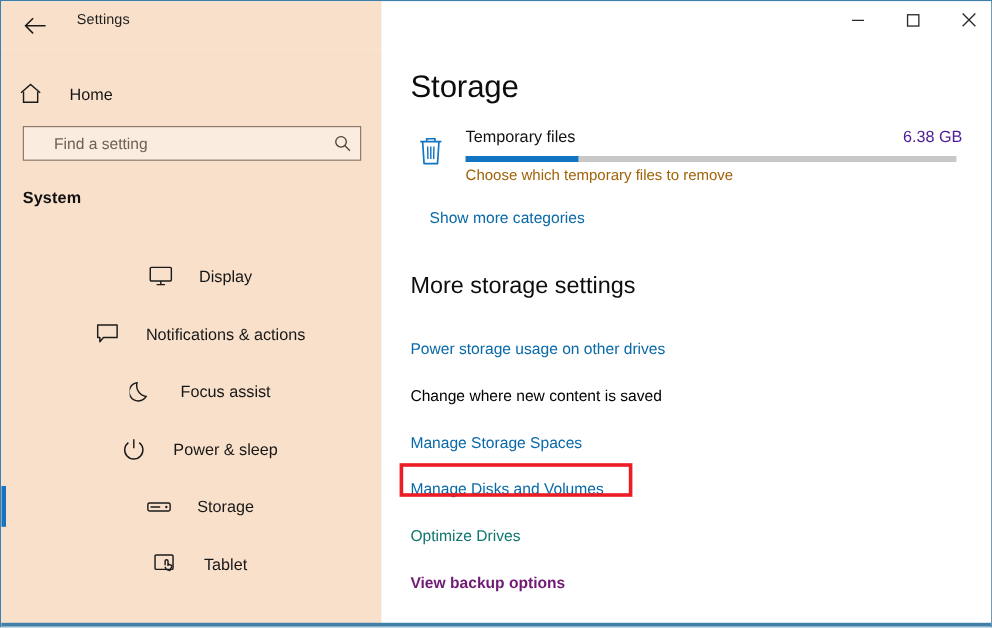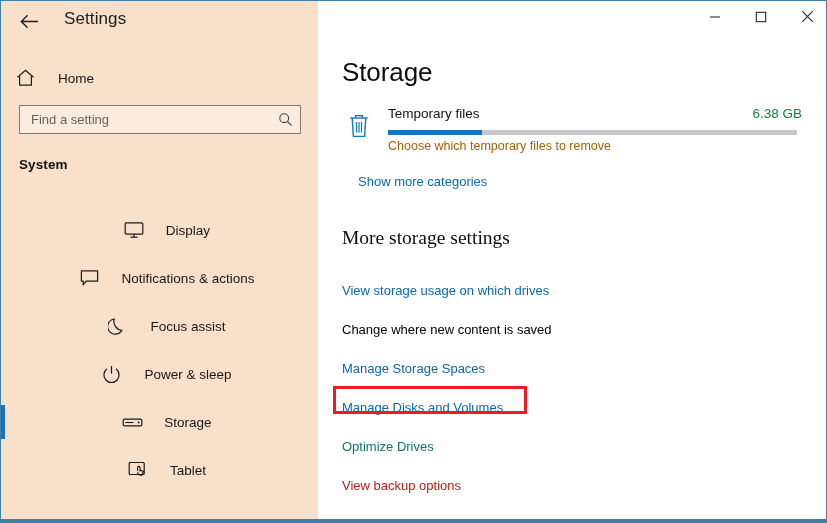--- a/index.html
+++ b/index.html
@@ -52,21 +52,21 @@
     width: 40px; height: 34px;
     display: flex;
     align-items: center;
     justify-content: center;
     cursor: pointer;
   }
   #back-button svg { display: block; }
   #app-title {
     position: absolute;
     left: 63px; top: 8px;
-    font-size: 17px;
+    font-size: 12px;
     color: #1d1d1d;
     letter-spacing: .1px;
   }
   .winbtn {
     position: absolute;
     top: 0;
     width: 46px;
     height: 31px;
     display: flex;
     align-items: center;
@@ -112,20 +112,21 @@
     position: absolute;
     left: 18px; top: 64px;
     width: 282px;
     height: 29px;
     box-sizing: border-box;
     border: 1px solid #8d7a6b;
     background: #fbece0;
     display: flex;
     align-items: center;
     cursor: text;
+    padding-left: 14px;
   }
   #search-input {
     flex: 1;
     border: none;
     outline: none;
     background: transparent;
     font-family: "Liberation Sans", sans-serif;
     font-size: 13px;
     color: #3b3b3b;
     padding: 0 0 0 11px;
@@ -221,21 +222,21 @@
   #temp-name {
     position: absolute;
     left: 46px; top: 3px;
     font-size: 13.5px;
     color: #111111;
   }
   #temp-size {
     position: absolute;
     right: 0; top: 3px;
     font-size: 13.5px;
-    color: #15803d;
+    color: #4c1d95;
     text-align: right;
   }
   #temp-bar {
     position: absolute;
     left: 46px; top: 27px;
     width: 409px;
     height: 5px;
     background: #c8c8c8;
   }
   #temp-bar-fill {
@@ -261,21 +262,20 @@
   #show-more {
     position: absolute;
     left: 40px; top: 133px;
   }
 
   #more-heading {
     position: absolute;
     left: 24px; top: 186px;
     font-size: 19.5px;
     color: #0d0d0d;
-    font-family: Liberation Serif, serif;
   }
 
   #more-links {
     position: absolute;
     left: 24px; top: 230px;
     width: 460px;
   }
   .more-link-row {
     height: 39px;
     display: flex;
@@ -463,36 +463,36 @@
       </div>
       <span id="temp-sub">Choose which temporary files to remove</span>
     </div>
 
     <a id="show-more" class="link" style="color: rgb(9, 105, 168);">Show more categories</a>
 
     <div id="more-heading">More storage settings</div>
 
     <div id="more-links">
       <div class="more-link-row">
-        <a class="link" style="color: rgb(9, 105, 168);">View storage usage on which drives</a>
+        <a class="link" style="color: rgb(9, 105, 168);">Power storage usage on other drives</a>
       </div>
       <div class="more-link-row">
         <a class="link" style="color: #000000;">Change where new content is saved</a>
       </div>
       <div class="more-link-row">
         <a class="link" style="color: rgb(9, 105, 168);">Manage Storage Spaces</a>
       </div>
       <div class="more-link-row">
         <a class="link" style="color: rgb(9, 105, 168);">Manage Disks and Volumes</a>
       </div>
       <div class="more-link-row">
         <a class="link" style="color: #0f766e;">Optimize Drives</a>
       </div>
       <div class="more-link-row">
-        <a class="link" style="color: #b91c1c;">View backup options</a>
+        <a class="link" style="color: #701a75; font-weight: bold;">View backup options</a>
       </div>
     </div>
 
   </div>
 
   <div id="highlight-box" style="border-color: rgb(236, 28, 36);"></div>
   <div id="bottom-accent"></div>
 
 </div>
 

